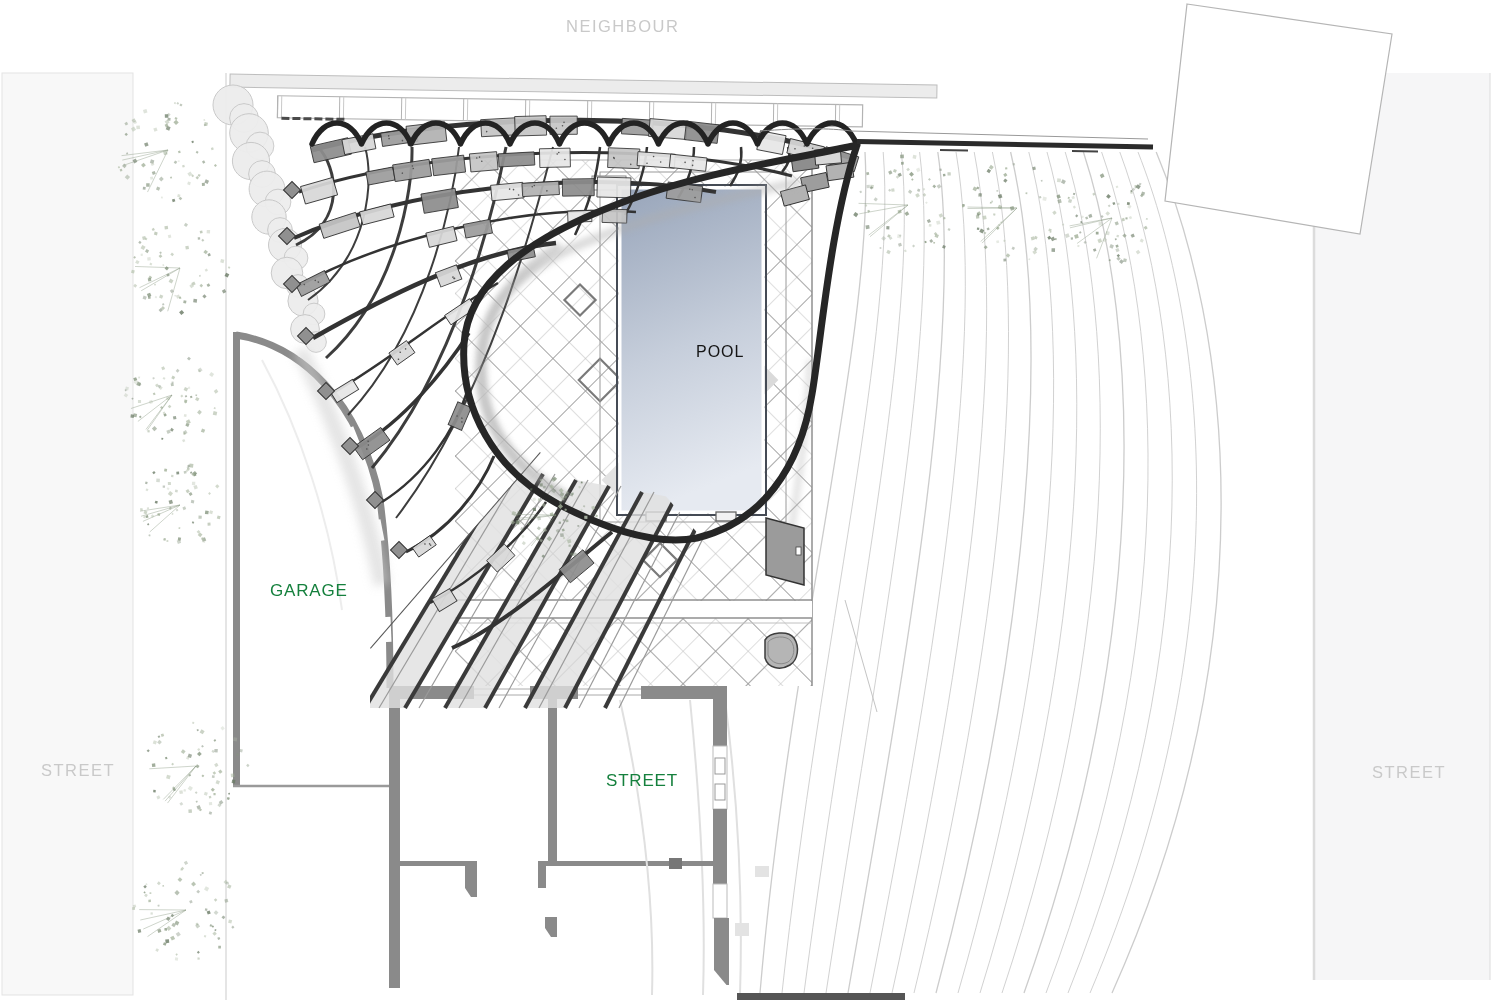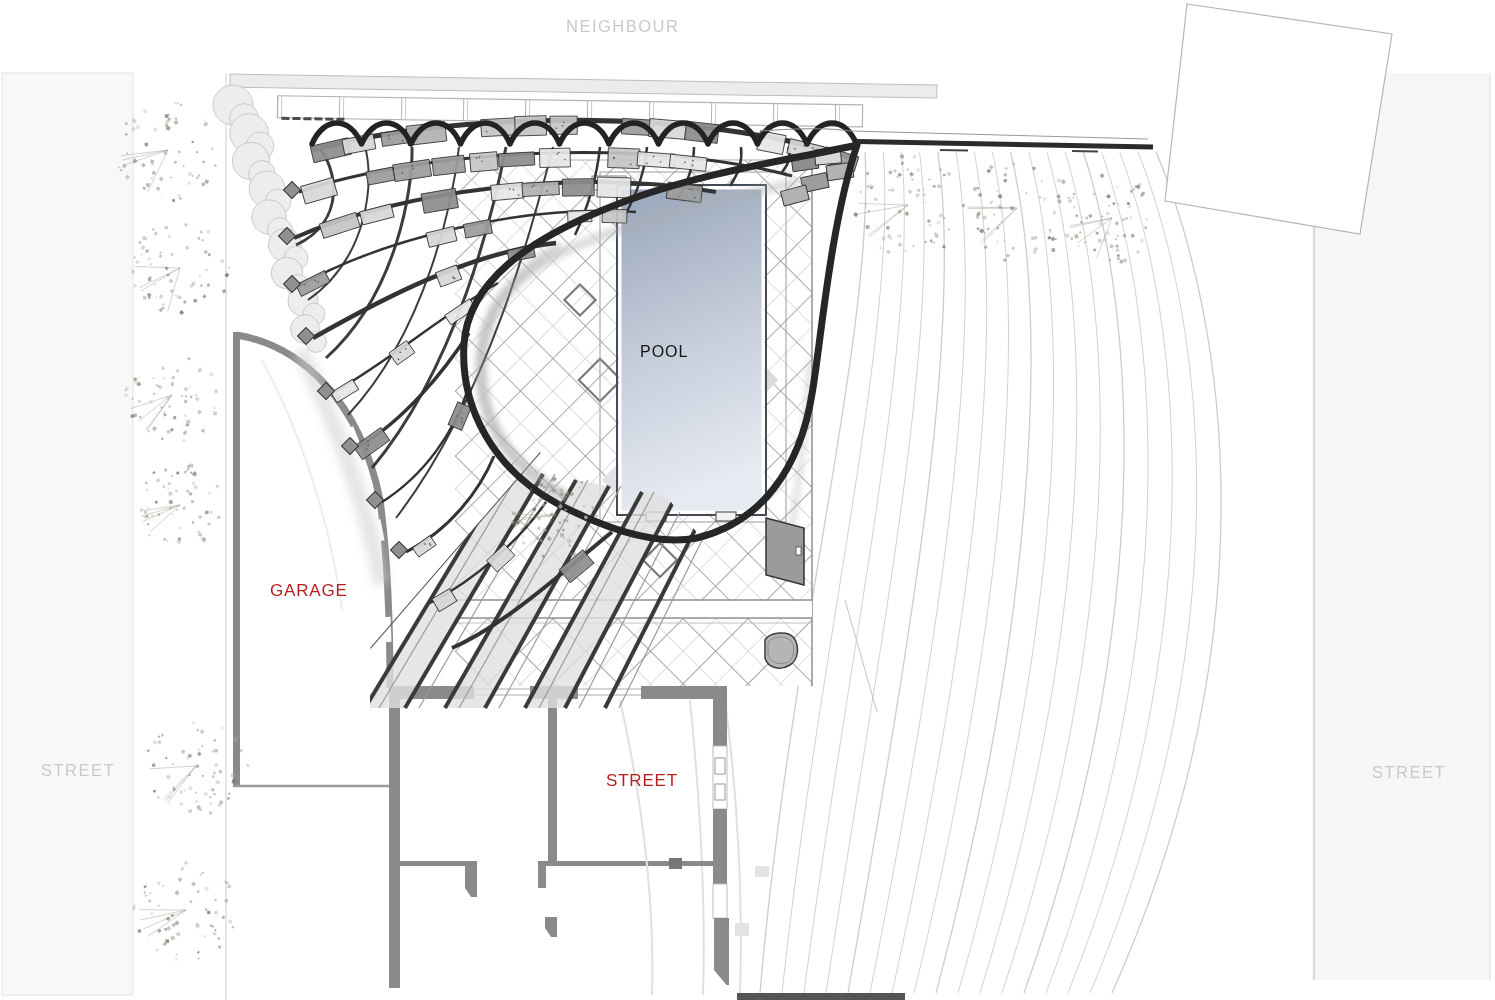--- a/index.html
+++ b/index.html
@@ -1,21 +1,21 @@
 <!DOCTYPE html>
 <html><head>
 <meta charset="utf-8">
 <style>
   html,body{margin:0;padding:0;background:#fff;}
   .canvas{position:relative;width:1495px;height:1000px;background:#fff;overflow:hidden;
           font-family:"Liberation Sans",sans-serif;}
   svg{position:absolute;left:0;top:0;}
   .lbl{position:absolute;white-space:nowrap;pointer-events:none;}
   .lbl-gray{font-size:16.5px;letter-spacing:1.5px;color:#c9c9c9;}
-  .lbl-dark{font-size:17px;letter-spacing:0.8px;color:#b91c1c;}
+  .lbl-dark{font-size:17px;letter-spacing:0.8px;color:#15803d;}
   .lbl-pool{font-size:16px;letter-spacing:1px;color:#151515;}
 </style>
 </head>
 <body>
 
 <div class="canvas">
   <svg id="plan" width="1495" height="1000" viewBox="0 0 1495 1000">
       <defs>
         <linearGradient id="poolGrad" x1="0" y1="0" x2="0.18" y2="1">
           <stop offset="0" stop-color="#98a5ba"></stop>
@@ -1120,16 +1120,16 @@
           <line x1="1112" y1="218" x2="1069.9351363108592" y2="227.8380507629306" stroke="#85957e" stroke-width="0.8" opacity="0.5"></line>
           <line x1="1112" y1="218" x2="1069.5247770657572" y2="225.88006577931756" stroke="#85957e" stroke-width="0.8" opacity="0.5"></line>
           <line x1="1112" y1="218" x2="1077.0951465618364" y2="243.45370712608124" stroke="#85957e" stroke-width="0.8" opacity="0.5"></line>
         </g>
       </g>
     </svg>
 
   <div class="lbl lbl-gray" style="left:566px;top:17px">NEIGHBOUR</div>
   <div class="lbl lbl-gray" style="left:41px;top:761px">STREET</div>
   <div class="lbl lbl-gray" style="left:1372px;top:763px">STREET</div>
-  <div class="lbl lbl-pool" style="left:640px;top:343px">POOL</div>
+  <div class="lbl lbl-pool" style="left:696px;top:343px">POOL</div>
   <div class="lbl lbl-dark" style="left:270px;top:581px">GARAGE</div>
   <div class="lbl lbl-dark" style="left:606px;top:771px">STREET</div>
 </div>
 
 </body></html>

